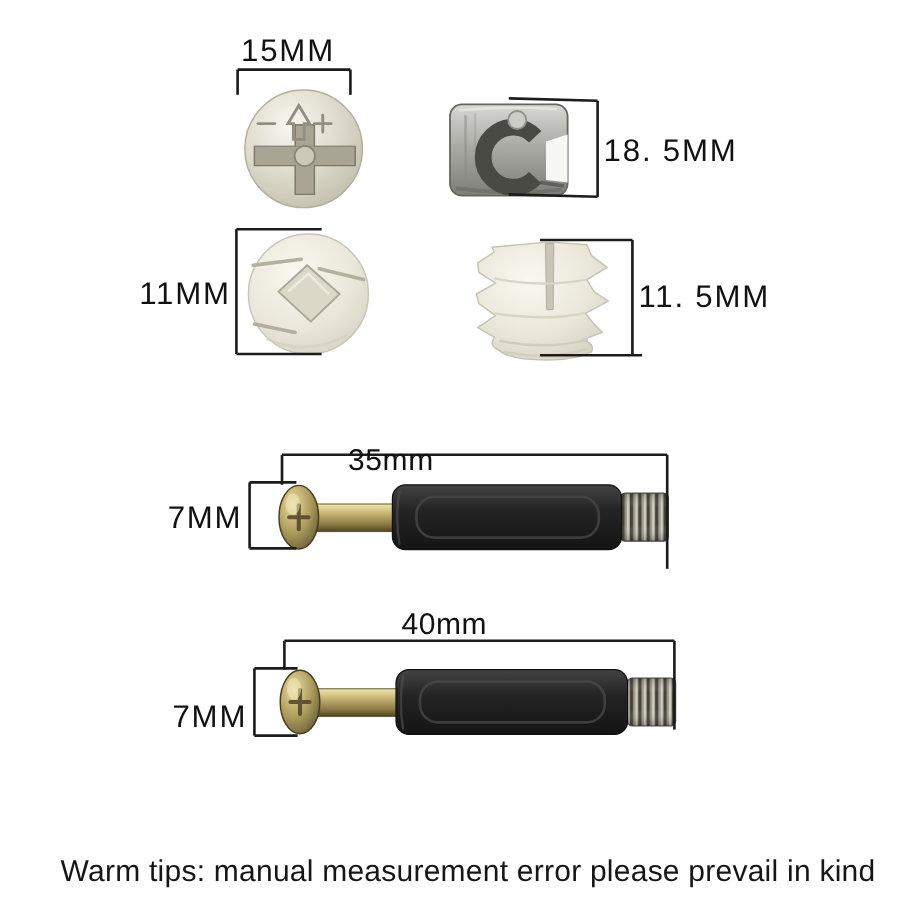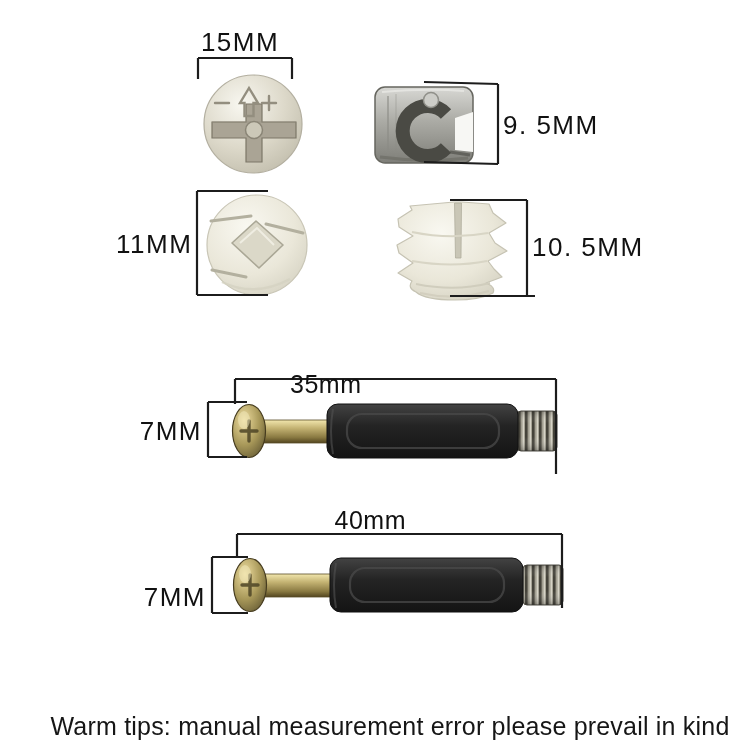--- a/index.html
+++ b/index.html
@@ -194,25 +194,25 @@
       <path d="M237 534 V558"></path>
       <path d="M562 534 V608"></path>
       <path d="M212 557 V613"></path>
       <path d="M212 557 H248"></path>
       <path d="M212 613 H248"></path>
     </g>
   </svg>
 
   <div class="dim-label" style="left:186px;top:27px;width:108px;text-align:center;">15MM</div>
 
-  <div class="dim-label" style="left:503px;top:110px;">9. 5MM</div>
+  <div class="dim-label" style="left:503px;top:110px;">18. 5MM</div>
 
   <div class="dim-label" style="left:116px;top:229px;width:74px;text-align:right;">11MM</div>
 
-  <div class="dim-label" style="left:532px;top:232px;">10. 5MM</div>
+  <div class="dim-label" style="left:532px;top:232px;">11. 5MM</div>
 
   <div class="dim-label small" style="left:290px;top:352px;width:112px;text-align:left;margin-top:18px;">35mm</div>
 
   <div class="dim-label" style="left:136px;top:416px;width:66px;text-align:right;">7MM</div>
 
   <div class="dim-label small" style="left:294px;top:506px;width:112px;text-align:right;">40mm</div>
 
   <div class="dim-label" style="left:140px;top:582px;width:66px;text-align:right;">7MM</div>
 
   <div class="footer-note">Warm tips: manual measurement error please prevail in kind</div>

